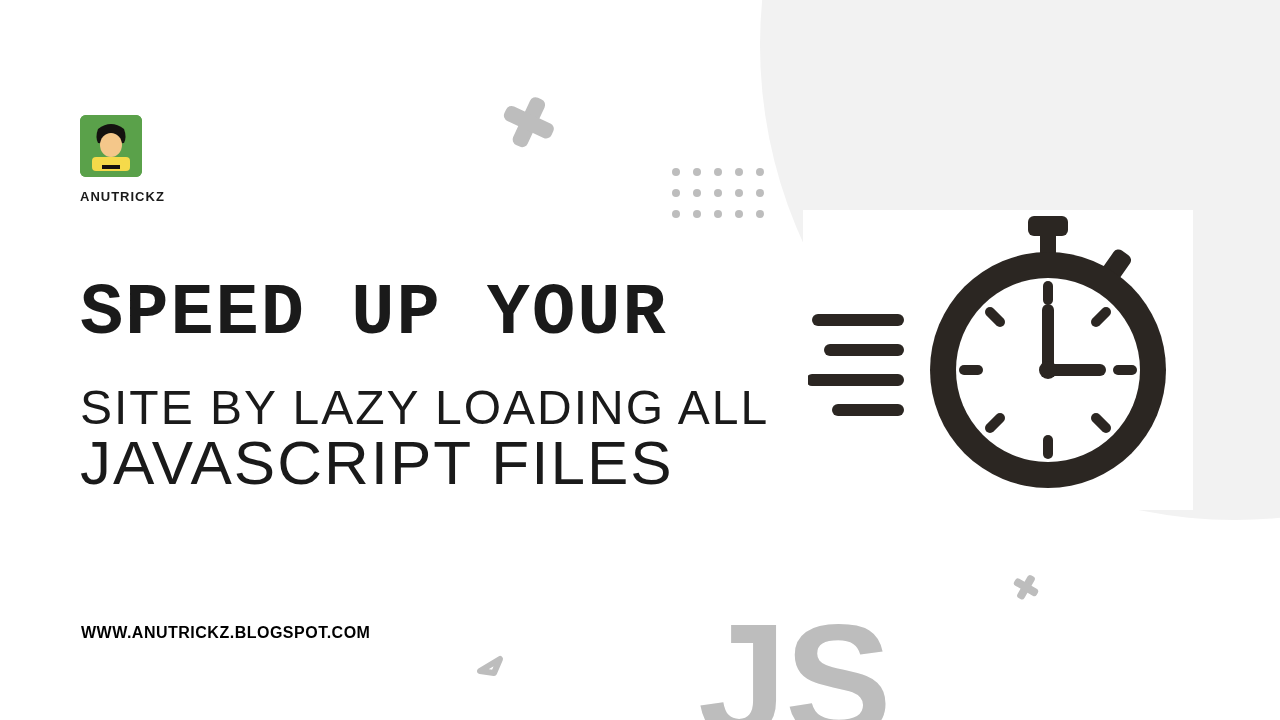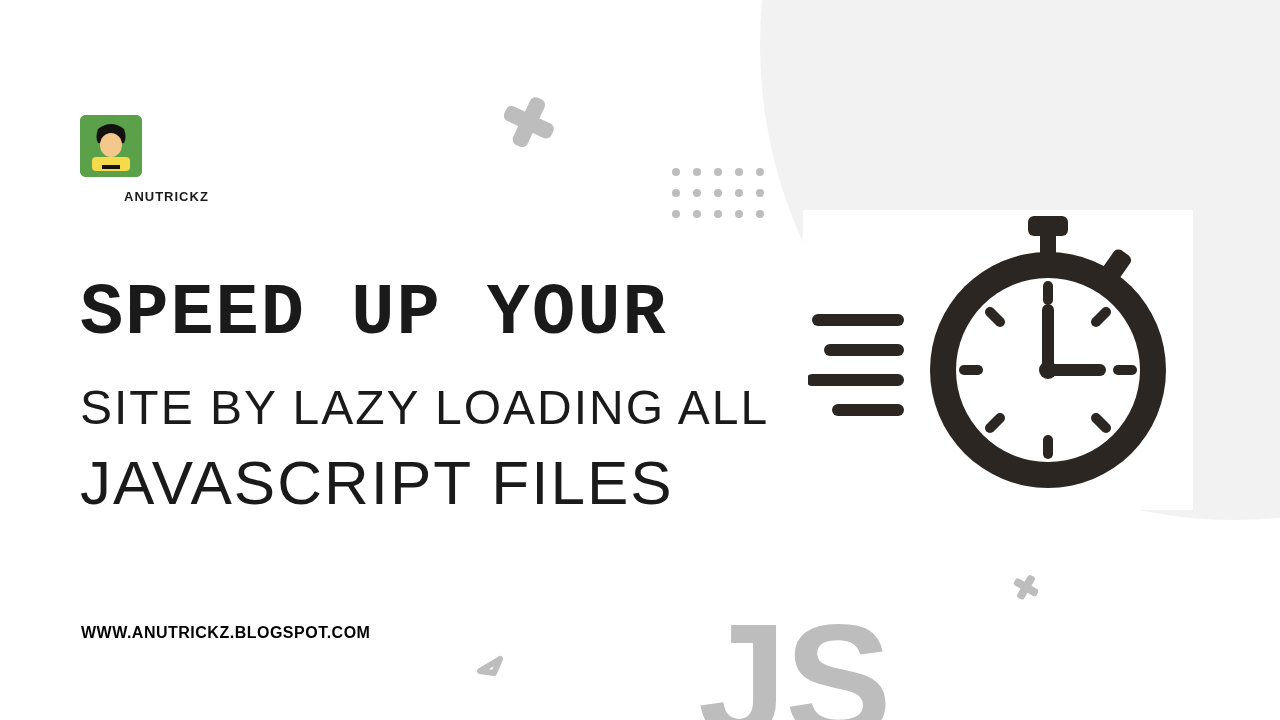--- a/index.html
+++ b/index.html
@@ -35,21 +35,20 @@
     width: 62px;
     height: 62px;
     border-radius: 6px;
     overflow: hidden;
     background: #5aa14a;
     position: relative;
   }
   .avatar svg { display: block; }
   .author-name {
     margin-top: 12px;
-    margin-left: 44px;
     font-size: 13px;
     font-weight: 700;
     letter-spacing: 1px;
     color: #1a1a1a;
   }
 
   
   .plus-big {
     position: absolute;
     top: 92px;
@@ -99,21 +98,20 @@
     font-family: Impact, "Arial Black", sans-serif;
     font-size: 48px;
     letter-spacing: 2px;
     margin-top: 34px;
     line-height: 1.0;
   }
   .headline .line3 {
     font-family: Impact, "Arial Black", sans-serif;
     font-size: 62px;
     letter-spacing: 2px;
-    margin-top: 20px;
     line-height: 1.0;
   }
 
   
   .site-url {
     position: absolute;
     left: 81px;
     top: 624px;
     font-size: 16px;
     font-weight: 700;

